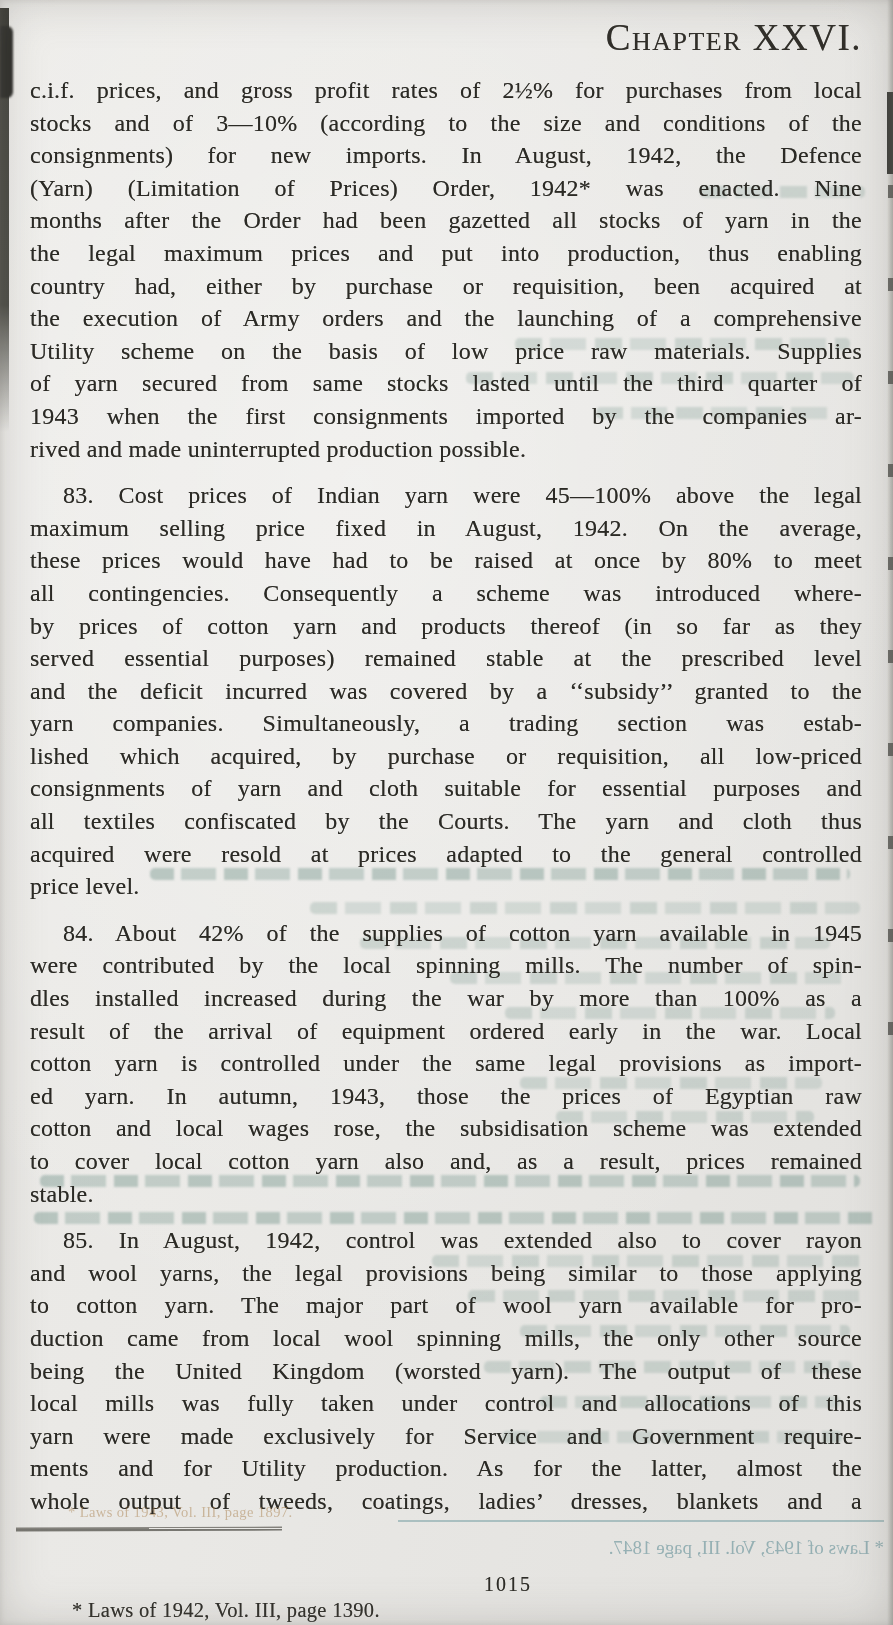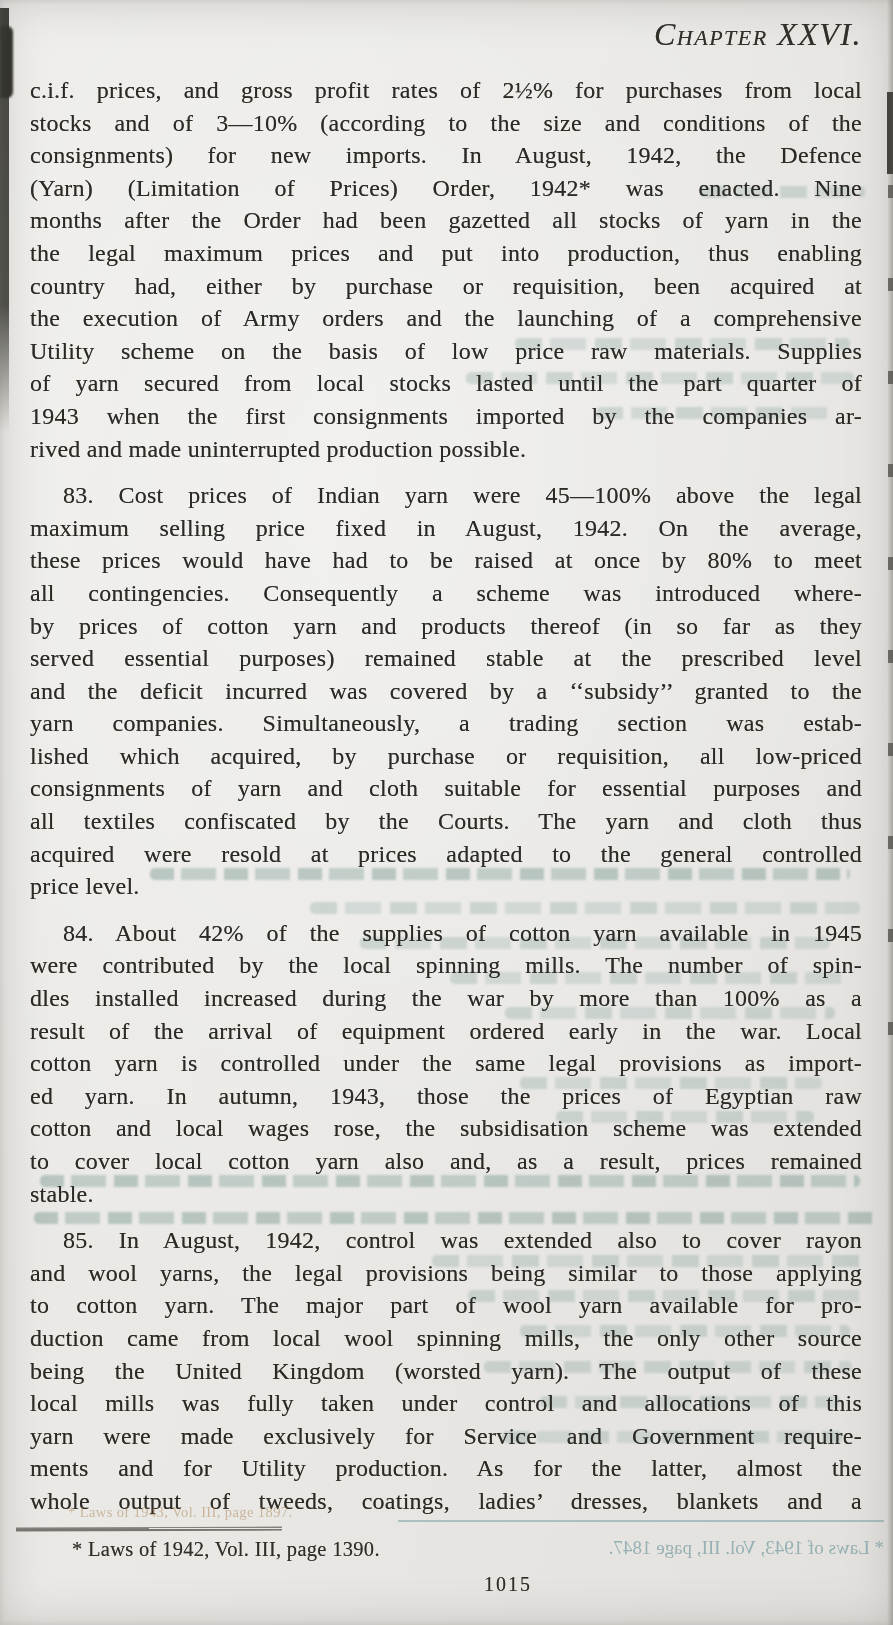--- a/index.html
+++ b/index.html
@@ -38,42 +38,41 @@
     content:"";position:absolute;right:0;top:0;width:6px;height:82px;
     background:#3c3c38;filter:blur(0.5px);
   }
   .edge-shade{
     position:absolute;right:0;top:0;width:6px;height:1625px;
     background:linear-gradient(to left,rgba(140,138,132,0.5),rgba(140,138,132,0));
   }
 
   .header{
     position:absolute;top:16px;right:31px;
-    font-variant:small-caps;font-size:32px;letter-spacing:1.5px;color:#312f2a;
+    font-variant:small-caps;font-size:37px;letter-spacing:1.5px;color:#312f2a;
     text-shadow:0 0 0.5px rgba(49,47,42,0.55);
-    font-style:italic;
   }
 
   #bodytext{
     position:absolute;left:30px;top:74px;width:832px;
     font-size:24px;line-height:32.6px;color:#2b2a25;letter-spacing:0.25px;
     text-shadow:0 0 0.5px rgba(43,42,37,0.55);
   }
   .para + .para{margin-top:14px;}
   .line{text-align:justify;text-align-last:justify;font-family:Liberation Serif, serif;}
   .line.lastline{text-align-last:left;}
   .line.indent{text-indent:33px;}
 
   .footrule{
     position:absolute;left:16px;top:1527px;width:266px;height:4px;
     background:linear-gradient(to bottom, #716f69 0 1.5px, rgba(0,0,0,0) 1.5px 2px, #63625c 2px 3.5px);
     transform:rotate(-0.2deg);opacity:0.85;
   }
   .footnote{
-    position:absolute;left:72px;top:1538px;
+    position:absolute;left:72px;top:1599px;
     font-size:20.5px;color:#2e2d28;letter-spacing:0.3px;
     text-shadow:0 0 0.5px rgba(46,45,40,0.5);
   }
   .pagenum{
     position:absolute;left:428px;top:1573px;width:104px;text-align:right;
     font-size:20px;letter-spacing:2px;color:#2e2d28;
     text-shadow:0 0 0.5px rgba(46,45,40,0.5);
   }
 
   
@@ -138,21 +137,21 @@
       <div class="para">
         <div class="line">c.i.f. prices, and gross profit rates of 2½% for purchases from local</div>
         <div class="line">stocks and of 3—10% (according to the size and conditions of the</div>
         <div class="line">consignments) for new imports.  In August, 1942, the Defence</div>
         <div class="line">(Yarn) (Limitation of Prices) Order, 1942* was enacted.  Nine</div>
         <div class="line">months after the Order had been gazetted all stocks of yarn in the</div>
         <div class="line">the legal maximum prices and put into production, thus enabling</div>
         <div class="line">country had, either by purchase or requisition, been acquired at</div>
         <div class="line">the execution of Army orders and the launching of a comprehensive</div>
         <div class="line">Utility scheme on the basis of low price raw materials.  Supplies</div>
-        <div class="line">of yarn secured from local stocks lasted until the part quarter of</div>
+        <div class="line">of yarn secured from same stocks lasted until the third quarter of</div>
         <div class="line">1943 when the first consignments imported by the companies ar-</div>
         <div class="line lastline">rived and made uninterrupted production possible.</div>
       </div>
       <div class="para">
         <div class="line indent">83. Cost prices of Indian yarn were 45—100% above the legal</div>
         <div class="line">maximum selling price fixed in August, 1942.  On the average,</div>
         <div class="line">these prices would have had to be raised at once by 80% to meet</div>
         <div class="line">all contingencies.  Consequently a scheme was introduced where-</div>
         <div class="line">by prices of cotton yarn and products thereof (in so far as they</div>
         <div class="line">served essential purposes) remained stable at the prescribed level</div>

